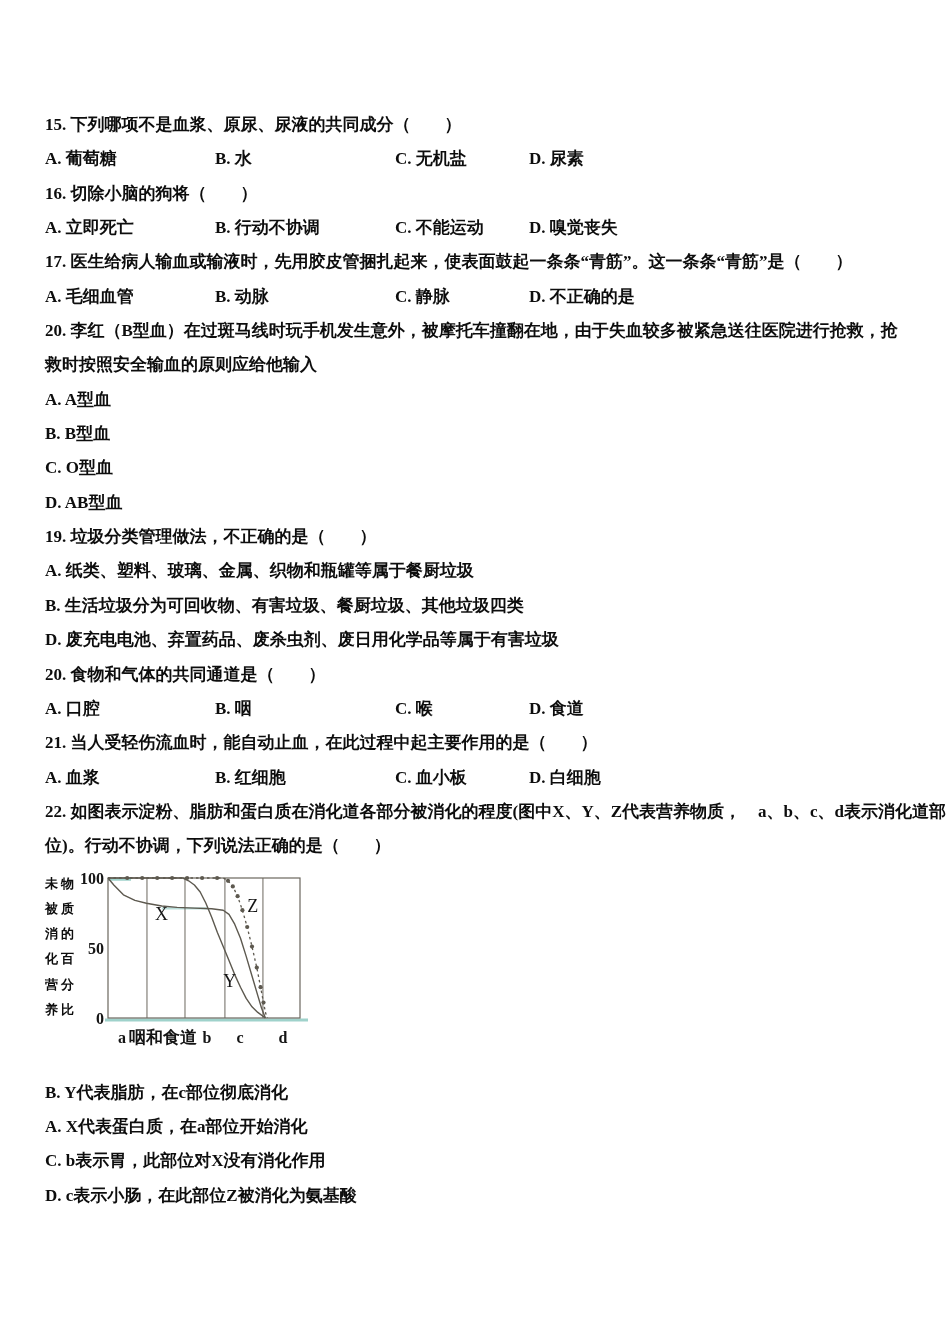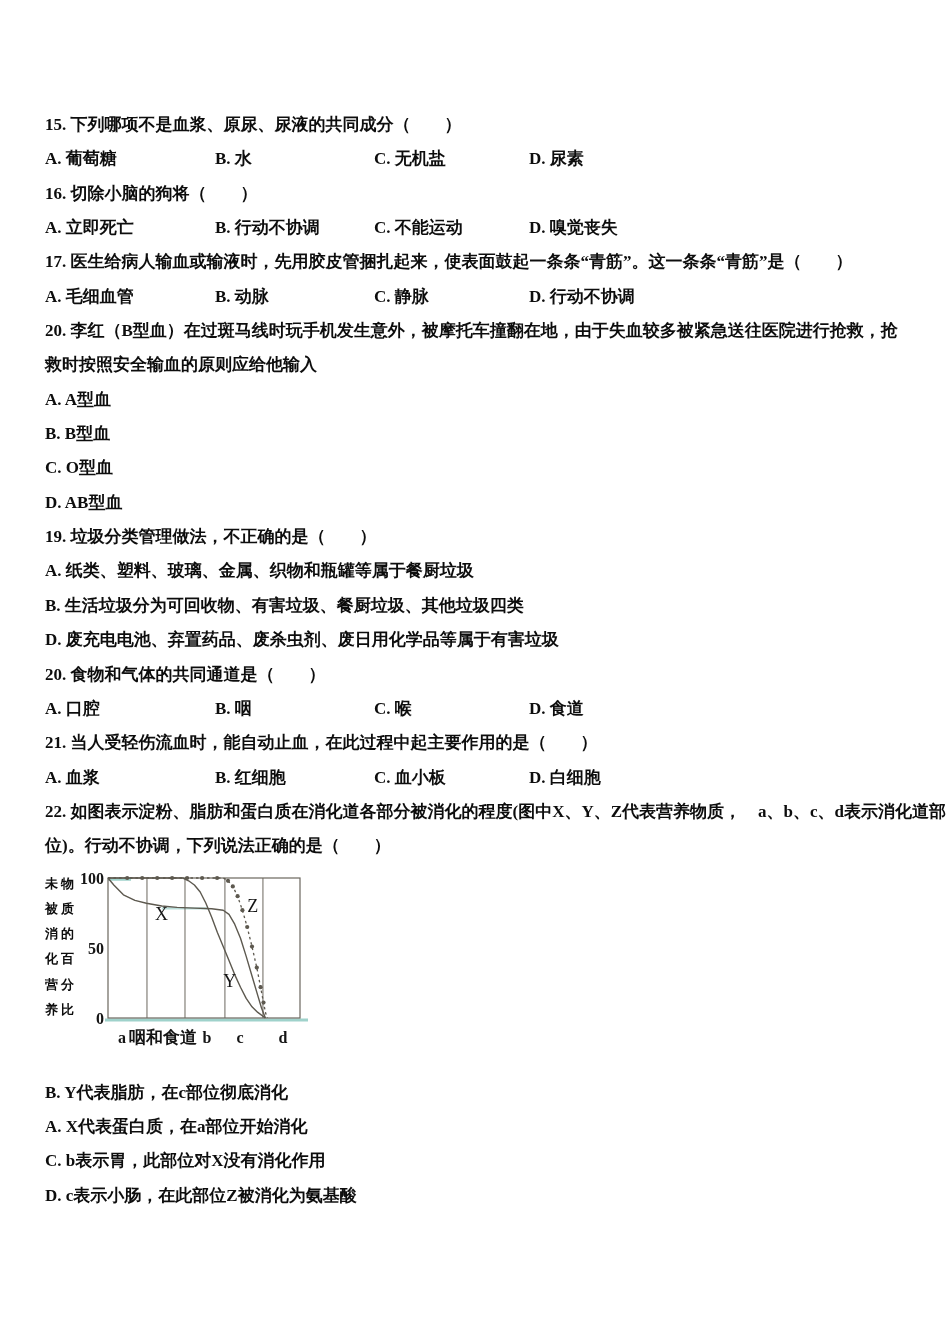--- a/index.html
+++ b/index.html
@@ -5,21 +5,21 @@
   html,body{margin:0;padding:0;}
   body{
     width:950px;height:1344px;background:#ffffff;color:#0d0d0d;
     font-family:"Liberation Serif","DejaVu Serif",serif;font-weight:600;
     overflow:hidden;
   }
   .doc{padding:108px 0 0 45px;font-size:17px;}
   .line{height:34.35px;line-height:34.35px;white-space:nowrap;}
   .options-row{position:relative;height:34.35px;}
   .options-row span{position:absolute;top:0;line-height:34.35px;white-space:nowrap;}
-  .c0{left:0;}.c1{left:170px;text-align:right;}.c2{left:329px;}.c3{left:484px;}
+  .c0{left:0;}.c1{left:170px;text-align:right;}.c2{left:350px;}.c3{left:484px;}
   .chart-wrap{position:relative;height:212px;}
   .chart-wrap svg{position:absolute;left:-5px;top:0;}
   .ylab{position:absolute;left:0;top:7px;}
   .ylab div{height:25.3px;line-height:25.3px;font-size:13px;font-weight:700;letter-spacing:3px;white-space:nowrap;}
   svg text{fill:#141414;}
   .tick{font:700 16px "Liberation Serif",serif;}
   .xcn{font:700 17px "Liberation Serif",serif;}
   .xlatin{font:600 16px "Liberation Serif",serif;}
   .slabel{font:400 18px "Liberation Serif",serif;}
 </style>
@@ -42,21 +42,21 @@
     <span class="c1">B. 行动不协调</span>
     <span class="c2">C. 不能运动</span>
     <span class="c3">D. 嗅觉丧失</span>
   </div>
 
   <div class="line">17. 医生给病人输血或输液时，先用胶皮管捆扎起来，使表面鼓起一条条“青筋”。这一条条“青筋”是（　　）</div>
   <div class="options-row">
     <span class="c0">A. 毛细血管</span>
     <span class="c1">B. 动脉</span>
     <span class="c2">C. 静脉</span>
-    <span class="c3">D. 行动不协调</span>
+    <span class="c3">D. 不正确的是</span>
   </div>
 
   <div class="line">20. 李红（B型血）在过斑马线时玩手机发生意外，被摩托车撞翻在地，由于失血较多被紧急送往医院进行抢救，抢</div>
   <div class="line">救时按照安全输血的原则应给他输入</div>
   <div class="line">A. A型血</div>
   <div class="line">B. B型血</div>
   <div class="line">C. O型血</div>
   <div class="line">D. AB型血</div>
 
   <div class="line">19. 垃圾分类管理做法，不正确的是（　　）</div>

